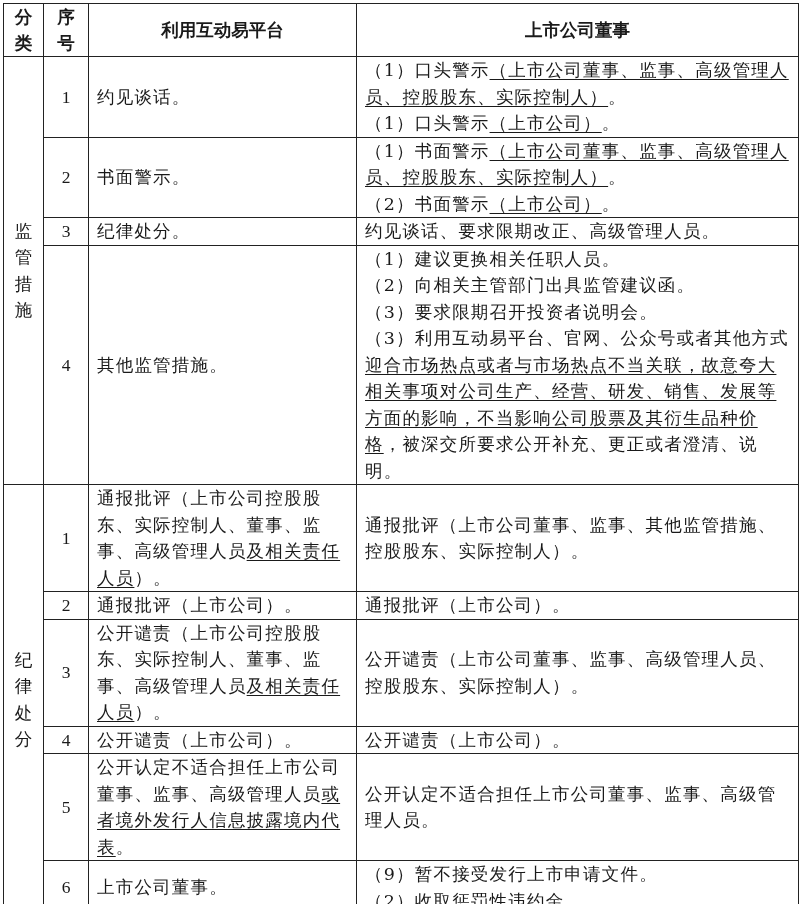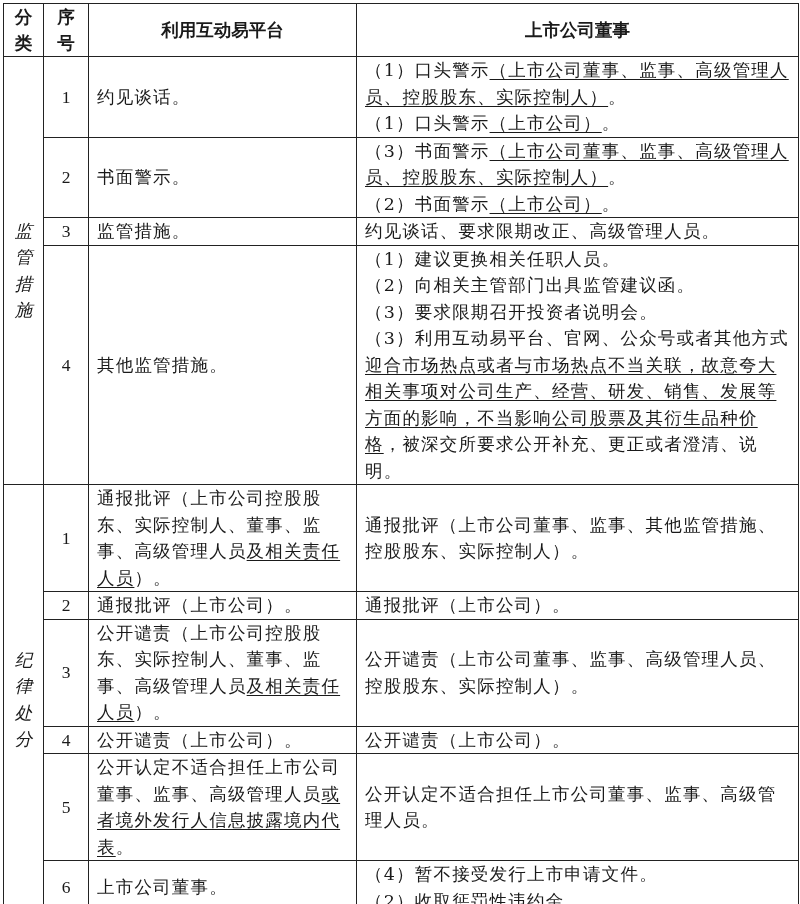--- a/index.html
+++ b/index.html
@@ -5,21 +5,21 @@
   html, body { margin: 0; padding: 0; background: #ffffff; }
   body { width: 800px; height: 904px; overflow: hidden; position: relative;
          font-family: "DejaVu Serif", "Liberation Serif", serif; color: #1a1a1a; }
   table.doc { position: absolute; left: 3px; top: 3px; width: 795px;
               border-collapse: collapse; table-layout: fixed; }
   table.doc td, table.doc th { border: 1.5px solid #222; padding: 0 8px; vertical-align: middle;
               font-size: 17.5px; line-height: 26.5px; }
   table.doc th { font-weight: bold; text-align: center; height: 51px; line-height: 26px; padding: 0; }
   col.c1 { width: 40px; } col.c2 { width: 45px; } col.c3 { width: 268px; } col.c4 { width: 442px; }
   td.cat { text-align: center; padding: 0; line-height: 30px; }
-  td.cat .vert { display: inline-block; width: 1.1em; word-break: break-all; font-style: italic; }
+  td.cat .vert { display: inline-block; width: 1.1em; word-break: break-all; }
   td.num { text-align: center; padding: 0; font-family: "Liberation Serif", serif; }
   td.sh { letter-spacing: 1.2px; }
   td.sz { letter-spacing: 1.2px; }
   .u { text-decoration: underline; text-underline-offset: 3px; text-decoration-thickness: 1px; }
   .line { display: block; }
 </style>
 </head>
 <body>
 
 <table class="doc">
@@ -48,28 +48,28 @@
           <span class="line"><span>（1）口头警示</span><span class="u">（上市公司董事、监事、高级管理人员、控股股东、实际控制人）</span><span>。</span></span>
           <span class="line"><span>（1）口头警示</span><span class="u">（上市公司）</span><span>。</span></span>
         </td>
       </tr>
       <tr style="height: 79px;">
         <td class="num">2</td>
         <td class="sh">
           <span class="line"><span>书面警示。</span></span>
         </td>
         <td class="sz">
-          <span class="line"><span>（3）书面警示</span><span class="u">（上市公司董事、监事、高级管理人员、控股股东、实际控制人）</span><span>。</span></span>
+          <span class="line"><span>（1）书面警示</span><span class="u">（上市公司董事、监事、高级管理人员、控股股东、实际控制人）</span><span>。</span></span>
           <span class="line"><span>（2）书面警示</span><span class="u">（上市公司）</span><span>。</span></span>
         </td>
       </tr>
       <tr style="height: 26px;">
         <td class="num">3</td>
         <td class="sh">
-          <span class="line"><span>监管措施。</span></span>
+          <span class="line"><span>纪律处分。</span></span>
         </td>
         <td class="sz">
           <span class="line"><span>约见谈话、要求限期改正、高级管理人员。</span></span>
         </td>
       </tr>
       <tr style="height: 236px;">
         <td class="num">4</td>
         <td class="sh">
           <span class="line"><span>其他监管措施。</span></span>
         </td>
@@ -125,18 +125,18 @@
         <td class="sz">
           <span class="line"><span>公开认定不适合担任上市公司董事、监事、高级管理人员。</span></span>
         </td>
       </tr>
       <tr style="height: 53px;">
         <td class="num">6</td>
         <td class="sh">
           <span class="line"><span>上市公司董事。</span></span>
         </td>
         <td class="sz">
-          <span class="line"><span>（4）暂不接受发行上市申请文件。</span></span>
+          <span class="line"><span>（9）暂不接受发行上市申请文件。</span></span>
           <span class="line"><span>（2）收取惩罚性违约金。</span></span>
         </td>
       </tr>
     </tbody>
 </table>
 
 </body></html>

